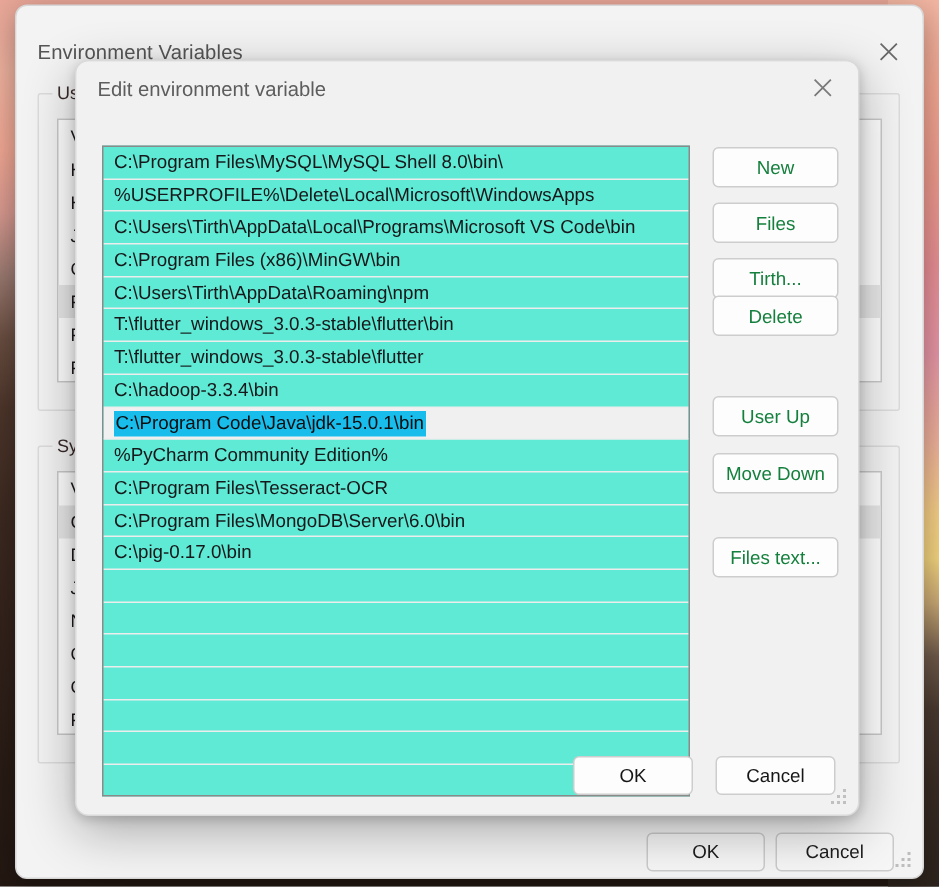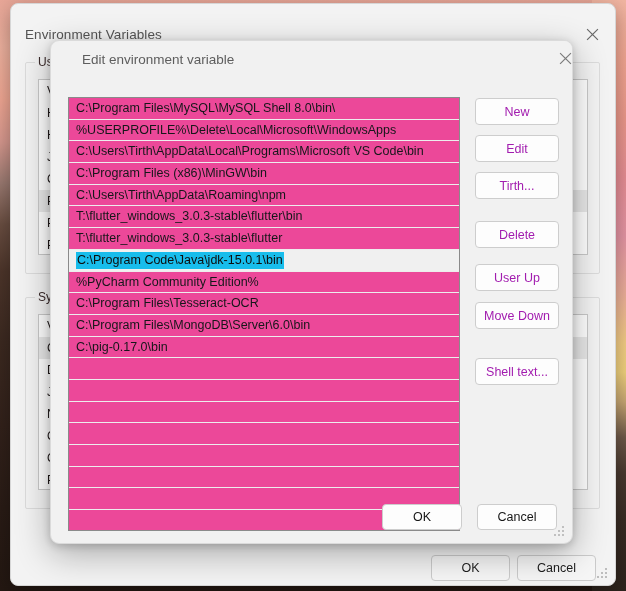--- a/index.html
+++ b/index.html
@@ -122,39 +122,38 @@
     width: 523px; height: 504px;
     background: #f1f1f1;
     border: 1px solid #dadada;
     border-radius: 9px;
     box-shadow: 0 10px 34px rgba(0,0,0,0.30), 0 2px 8px rgba(0,0,0,0.18);
     overflow: hidden;
   }
   #edit-titlebar {
     position: absolute; left:0; top:0; width:100%; height: 38px;
     background: #f1f1f1;
-    margin-left: 17px;
   }
   #edit-title {
     position: absolute; left: 14px; top: 11px;
     font-size: 13.5px; color: #5d5d5d;
   }
   #edit-close {
     position: absolute; right: 2px; top: 0px;
     width: 44px; height: 34px;
     display: flex; align-items: center; justify-content: center;
     color: #7b7b7b;
   }
   #edit-close svg { width: 13px; height: 13px; }
 
   #path-list {
     position: absolute;
     left: 17px; top: 56px;
     width: 392px; height: 434px;
-    background: #ec4899;
+    background: #5eead4;
     border: 1px solid #8a8a8a;
     overflow: hidden;
   }
   .path-row {
     height: 21.7px;
     border-bottom: 1px solid #ededed;
     font-size: 12.5px;
     line-height: 21.7px;
     padding-left: 7px;
     color: #16171a;
@@ -171,21 +170,21 @@
   }
 
   .side-btn {
     position: absolute;
     left: 424px;
     width: 84px; height: 27px;
     background: #fdfdfd;
     border: 1px solid #cdcdcd;
     border-radius: 4px;
     font-size: 12.5px;
-    color: #a21caf;
+    color: #15803d;
     display: flex; align-items: center; justify-content: center;
     cursor: default;
   }
   .bottom-btn {
     position: absolute;
     top: 463px;
     width: 80px; height: 26px;
     background: #fdfdfd;
     border: 1px solid #cdcdcd;
     border-radius: 4px;
@@ -279,41 +278,42 @@
   </div>
 
   <div id="path-list">
     <div class="path-row">C:\Program Files\MySQL\MySQL Shell 8.0\bin\</div>
     <div class="path-row">%USERPROFILE%\Delete\Local\Microsoft\WindowsApps</div>
     <div class="path-row">C:\Users\Tirth\AppData\Local\Programs\Microsoft VS Code\bin</div>
     <div class="path-row">C:\Program Files (x86)\MinGW\bin</div>
     <div class="path-row">C:\Users\Tirth\AppData\Roaming\npm</div>
     <div class="path-row">T:\flutter_windows_3.0.3-stable\flutter\bin</div>
     <div class="path-row">T:\flutter_windows_3.0.3-stable\flutter</div>
+    <div class="path-row">C:\hadoop-3.3.4\bin</div>
     <div class="path-row selected"><span class="sel-text">C:\Program Code\Java\jdk-15.0.1\bin</span></div>
     <div class="path-row">%PyCharm Community Edition%</div>
     <div class="path-row">C:\Program Files\Tesseract-OCR</div>
     <div class="path-row">C:\Program Files\MongoDB\Server\6.0\bin</div>
     <div class="path-row">C:\pig-0.17.0\bin</div>
     <div class="path-row"></div>
     <div class="path-row"></div>
     <div class="path-row"></div>
     <div class="path-row"></div>
     <div class="path-row"></div>
     <div class="path-row"></div>
     <div class="path-row"></div>
   </div>
 
   <div class="side-btn" style="top:57px;">New</div>
-  <div class="side-btn" style="top:94px;">Edit</div>
+  <div class="side-btn" style="top:94px;">Files</div>
   <div class="side-btn" style="top:131px;">Tirth...</div>
-  <div class="side-btn" style="top:180px;">Delete</div>
+  <div class="side-btn" style="top:156px;">Delete</div>
   <div class="side-btn" style="top:223px;">User Up</div>
   <div class="side-btn" style="top:261px;">Move Down</div>
-  <div class="side-btn" style="top:317px;">Shell text...</div>
+  <div class="side-btn" style="top:317px;">Files text...</div>
 
   <div class="bottom-btn" style="left:331px;">OK</div>
   <div class="bottom-btn" style="left:426px;">Cancel</div>
 
   <div id="grip">
     <i style="left:0px;  top:8px;"></i>
       <i style="left:4px; top:8px;"></i>
       <i style="left:8px; top:8px;"></i>
     <i style="left:4px;  top:4px;"></i>
       <i style="left:8px; top:4px;"></i>

